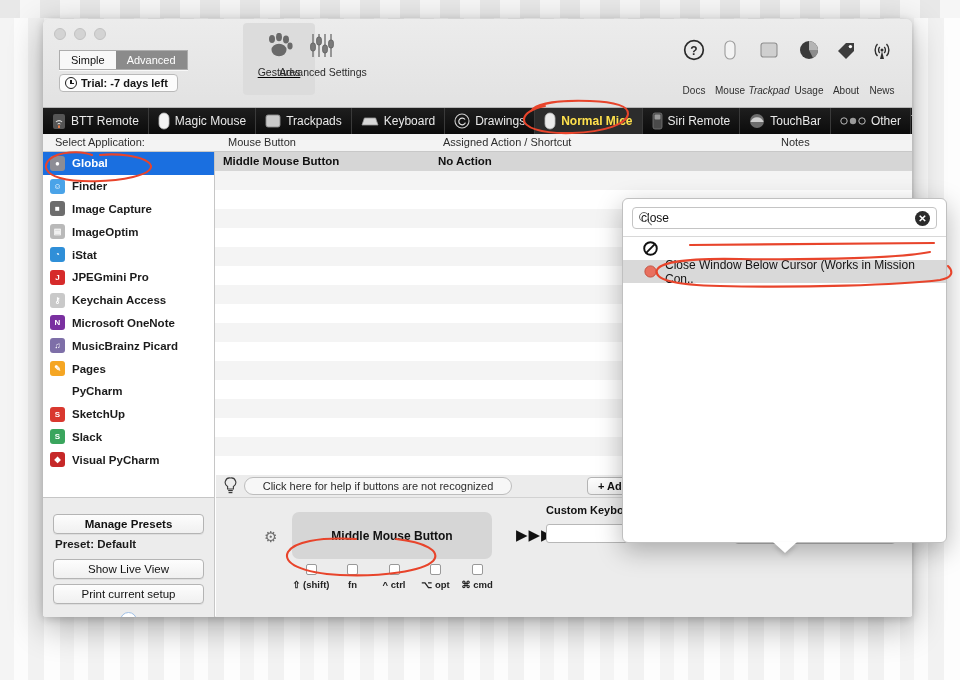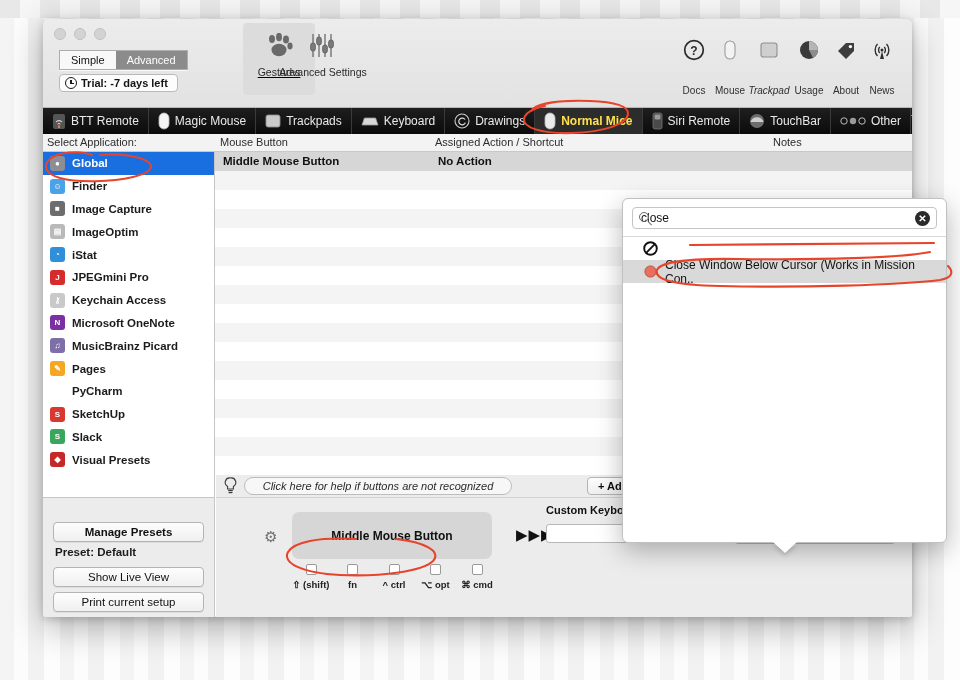--- a/index.html
+++ b/index.html
@@ -81,21 +81,21 @@
   .devtab .t { color:#e9e9e9; }
   .devtab.sel { background:#2c2c2c; }
   .devcaret { margin-left:auto; margin-right:8px;
               width:0;height:0;border-left:10px solid transparent;
               border-right:10px solid transparent;border-top:13px solid #f2f2f2; }
 
   
   .colhdr { position:relative; height:18px; background:#f3f3f3;
             border-bottom:1px solid #c8c8c8; display:flex; font-size:11px;
             color:#2d2d2d; }
-  .colhdr span { padding:2px 0 0 4px; }
+  .colhdr span { padding:2px 0 0 12px; }
 
   
   .content { position:relative; height:100%; display:flex; }
 
   .sidebar { width:172px; background:#fff; border-right:1px solid #c6c6c6;
              position:relative; }
   .applist { position:absolute; left:0; top:0; right:0; bottom:27px;
              overflow:hidden; }
   .approw { display:flex; align-items:center; gap:7px; height:22.8px;
             padding-left:7px; font-size:11.5px; font-weight:bold; color:#1b1b1b; }
@@ -116,38 +116,38 @@
   
   .tablewrap { flex:1; position:relative; background:#fff; overflow:hidden; }
   .trow { height:19px; display:flex; font-size:11.5px; }
   .trow.odd { background:#f4f4f4; }
   .trow.sel { background:#d6d6d6; font-weight:bold; color:#101010; }
   .tcell { padding:3px 0 0 8px; }
 
   
   .lowerleft { position:absolute; left:0; bottom:0; width:172px; height:120px;
                background:#ececec; border-right:1px solid #c6c6c6;
-               border-top:1px solid #c6c6c6; padding:24px 10px; }
+               border-top:1px solid #c6c6c6; padding:16px 10px; }
   .macbtn { width:100%; background:linear-gradient(180deg,#fdfdfd,#f0f0f0);
             border:1px solid #b4b4b4; border-radius:4px; text-align:center;
             font-size:11.5px; padding:3px 0; color:#111;
             box-shadow:0 1px 0 rgba(0,0,0,.06); }
   .macbtn.b { font-weight:bold; }
   .presetlbl { font-size:11.5px; color:#1b1b1b; margin:4px 0 9px 2px; font-weight:bold; }
   .helpdot { width:17px;height:17px;border-radius:50%;
              border:1px solid #9fbfe4; background:#fff; color:#2a6fc0;
              font-size:11px; display:flex;align-items:center;justify-content:center;
              margin:8px auto 0; }
 
   .hintbar { position:absolute; left:173px; right:0; bottom:120px; height:22px;
              display:flex; align-items:center; gap:7px; padding-left:8px;
              background:#ececec; }
   .hintbox { flex:0 0 auto; width:268px; background:#f7f7f7;
              border:1px solid #bdbdbd; border-radius:9px; font-size:11px;
-             color:#2b2b2b; text-align:center; padding:2px 0;font-style:italic; }
+             color:#2b2b2b; text-align:center; padding:2px 0; }
   .addbtn { margin-left:68px; background:linear-gradient(180deg,#fdfdfd,#eeeeee);
             border:1px solid #b4b4b4; border-radius:4px; font-size:11px;
             font-weight:bold; padding:2px 10px; color:#111; }
 
   .actionpane { position:absolute; left:173px; right:0; bottom:0; height:120px;
                 background:#ececec; border-top:1px solid #d2d2d2; }
   .btnbox { position:absolute; left:76px; top:14px; width:200px; height:47px;
             background:#d6d6d6; border-radius:7px;
             display:flex; align-items:center; justify-content:center;
             font-size:12px; font-weight:bold; color:#111; }
@@ -437,21 +437,21 @@
             <div class="approw">
               <div class="appicon" style="background: rgb(217, 56, 47);">S</div>
               <span>SketchUp</span>
             </div>
             <div class="approw">
               <div class="appicon" style="background: rgb(58, 165, 93);">S</div>
               <span>Slack</span>
             </div>
             <div class="approw">
               <div class="appicon" style="background: rgb(198, 40, 40);">◆</div>
-              <span>Visual Presets</span>
+              <span>Visual PyCharm</span>
             </div>
           </div>
         <div class="sbfoot">
           <div class="sbbtn">+</div>
           <div class="sbbtn">−</div>
           <div class="appspec">
             <span style="font-size:13px;">⚙</span>
             <span>App Specific</span>
             <span style="font-size:9px;">▾</span>
           </div>

